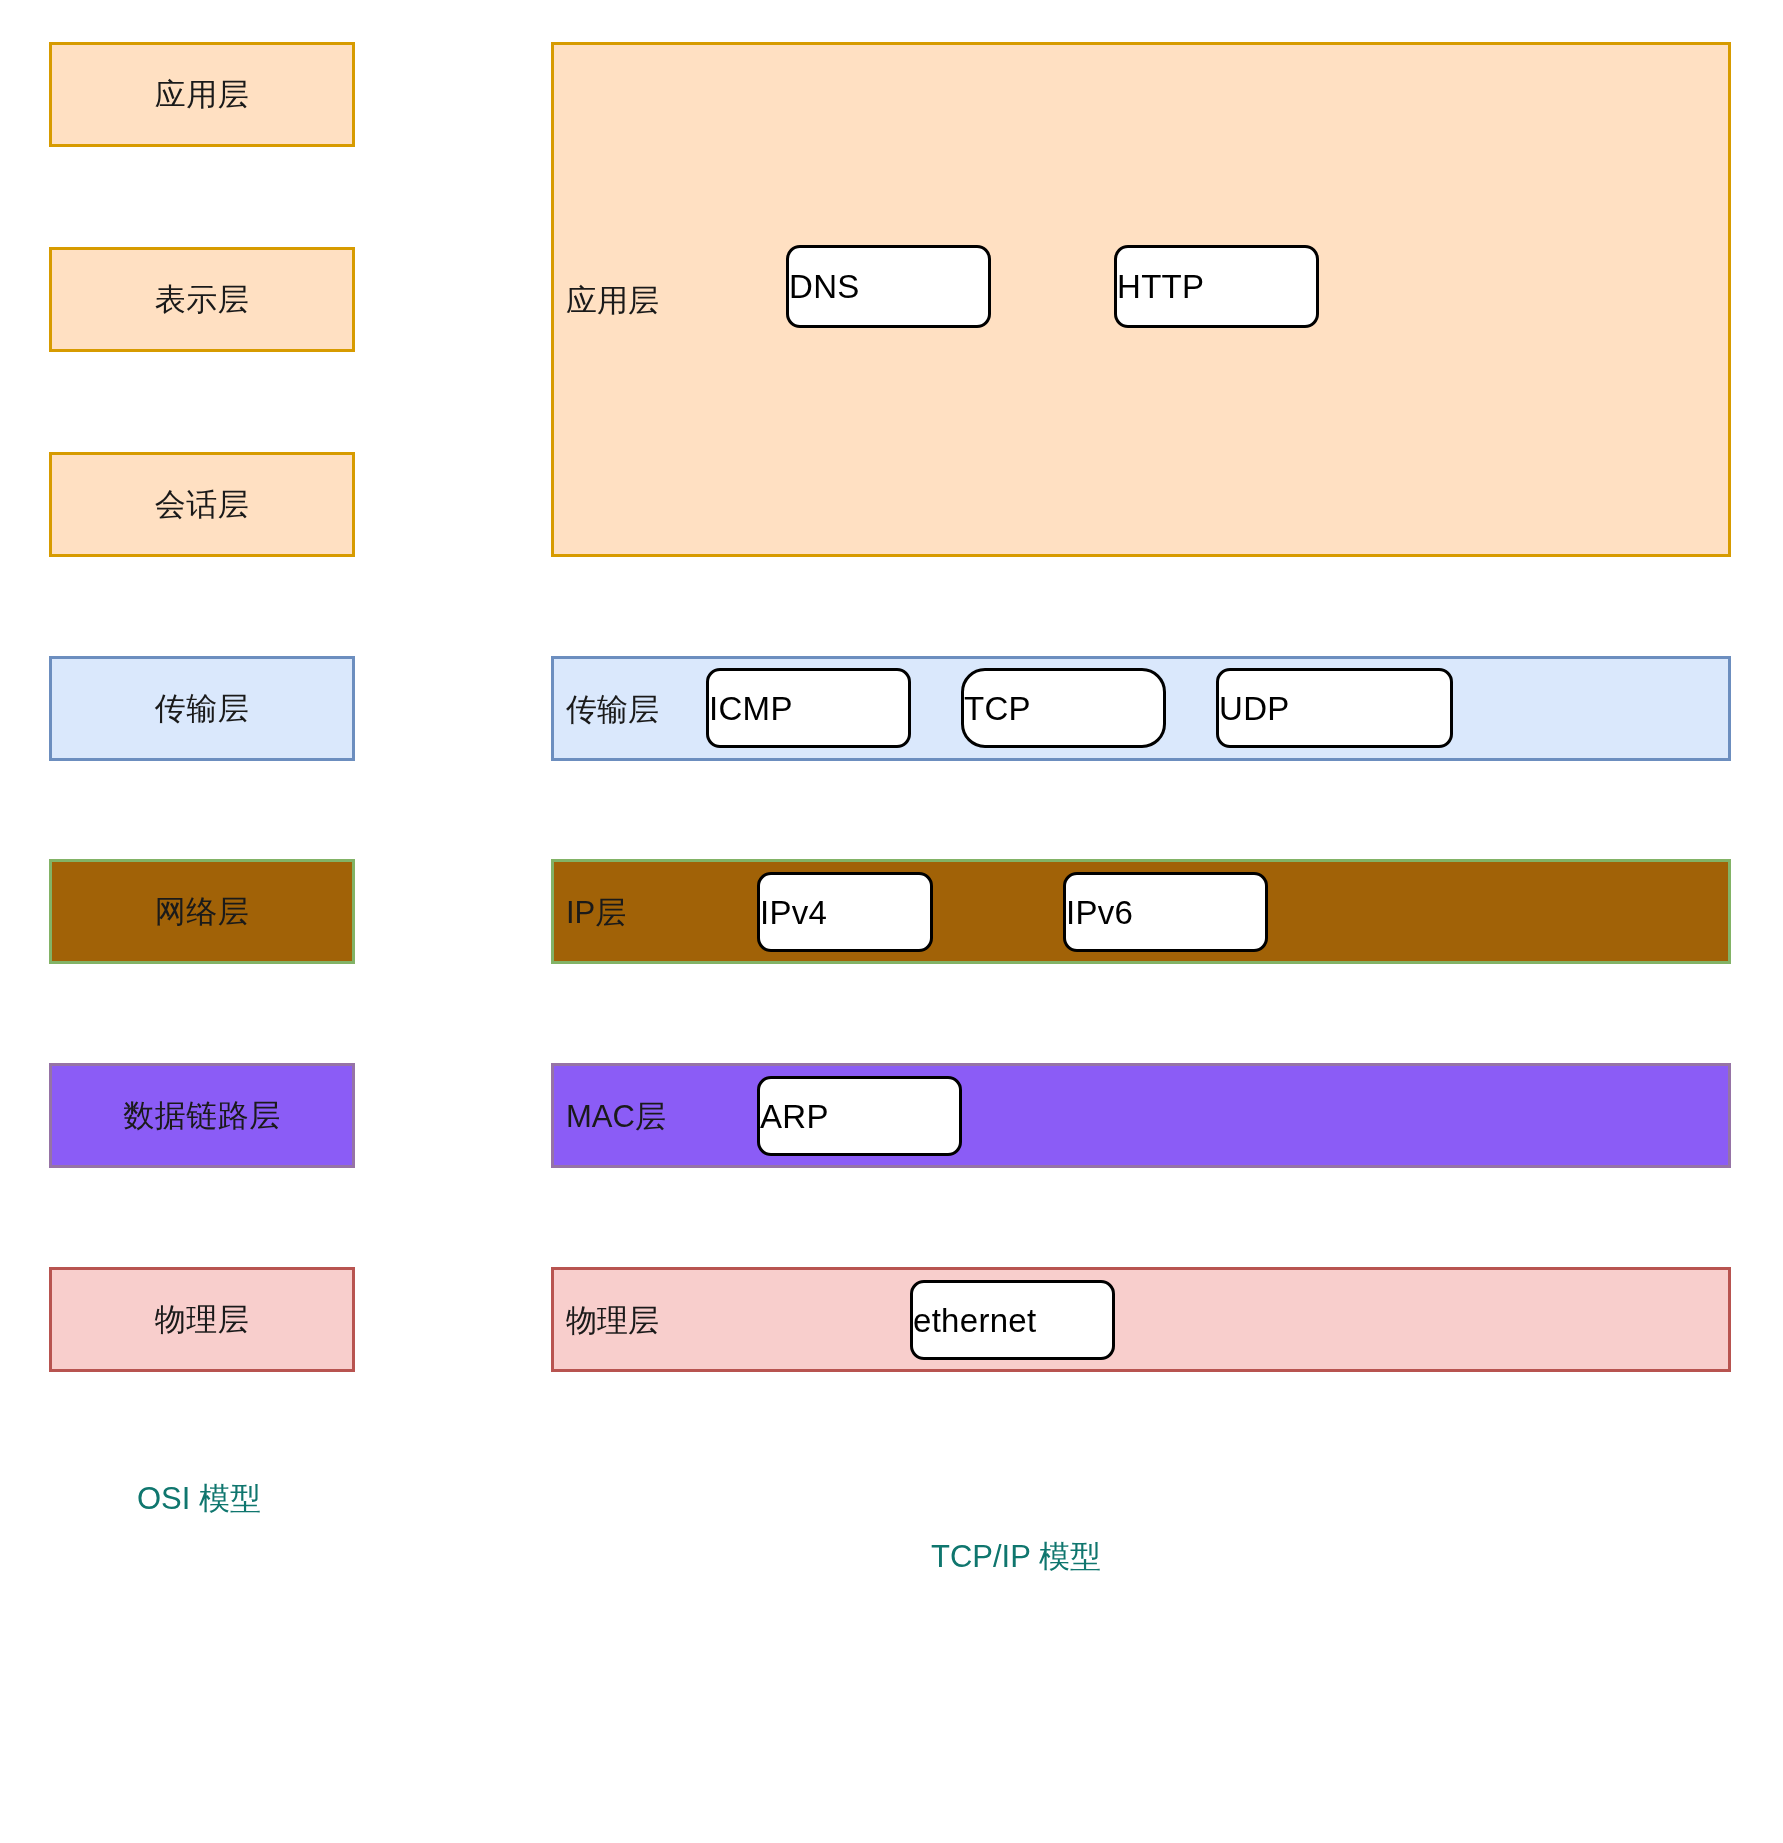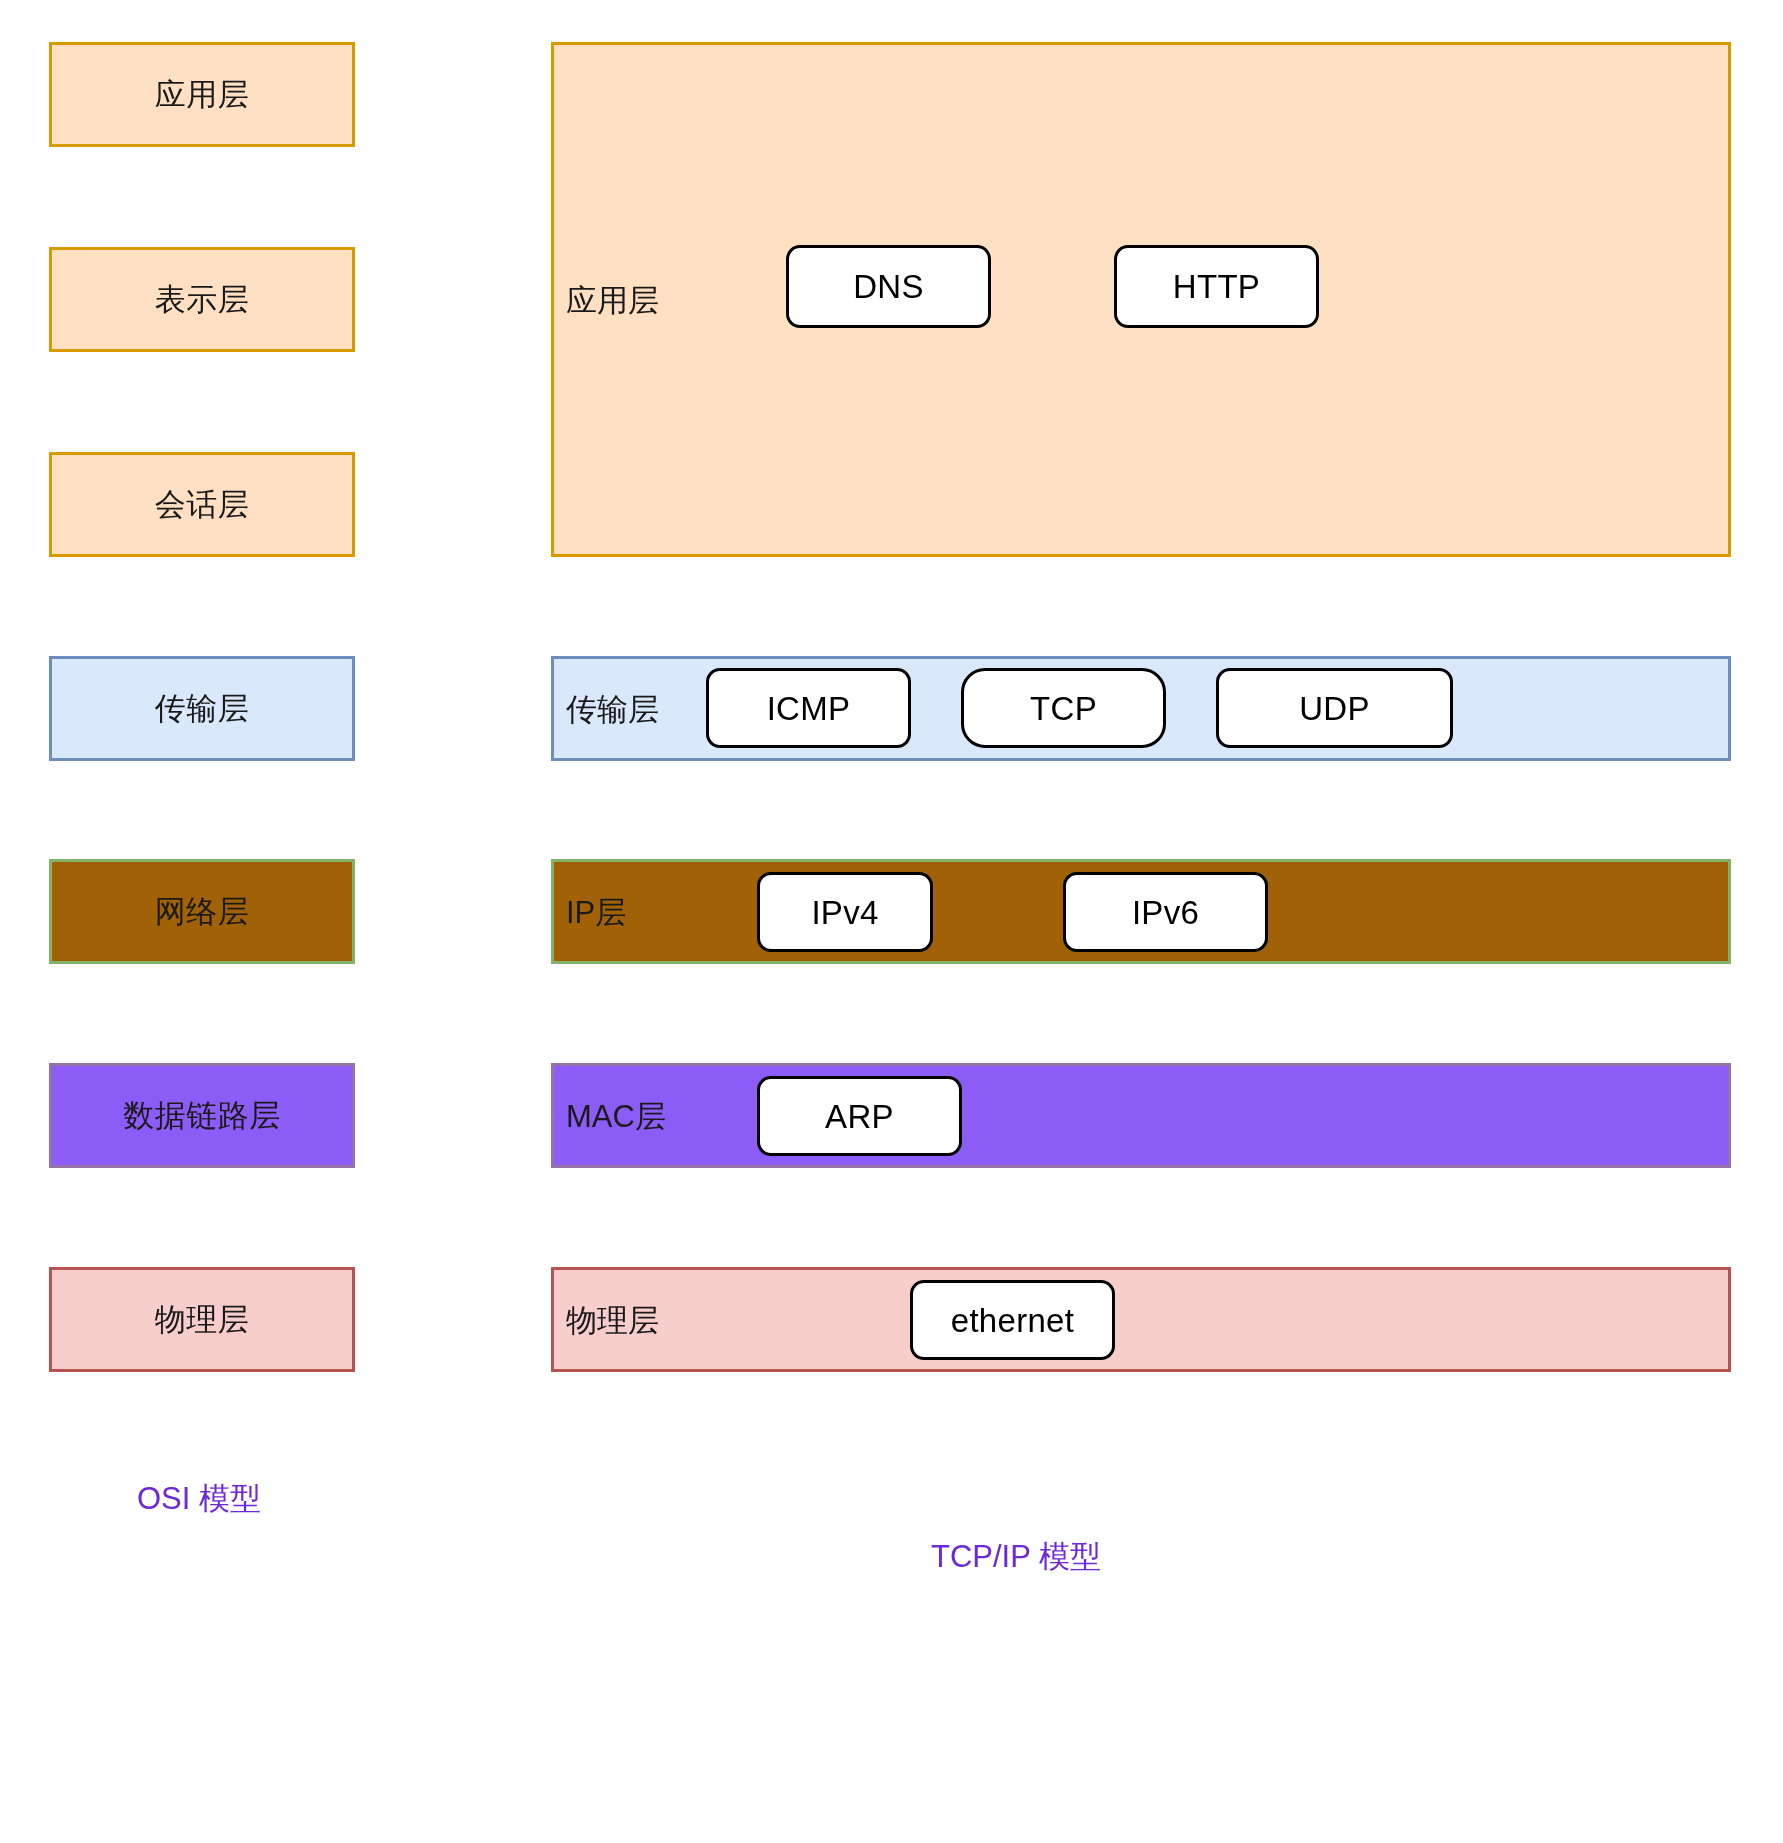--- a/index.html
+++ b/index.html
@@ -59,32 +59,32 @@
 
   
   .proto-chip {
     position: absolute;
     box-sizing: border-box;
     background: #ffffff;
     border: 3px solid #000000;
     border-radius: 14px;
     display: flex;
     align-items: center;
-    justify-content: center;
+    justify-content: flex-start;
     font-size: 33px;
     color: #000000;
     letter-spacing: 0.3px;
     line-height: 1;
   }
 
   
   .caption {
     position: absolute;
     font-size: 31px;
-    color: #6d28d9;
+    color: #0f766e;
     white-space: nowrap;
     line-height: 1;
   }
 </style>
 </head>
 <body>
 
 <div id="canvas">
 
   <div class="layer-box osi-box theme-orange" style="left:49px; top:42px; width:306px; height:105px;">

